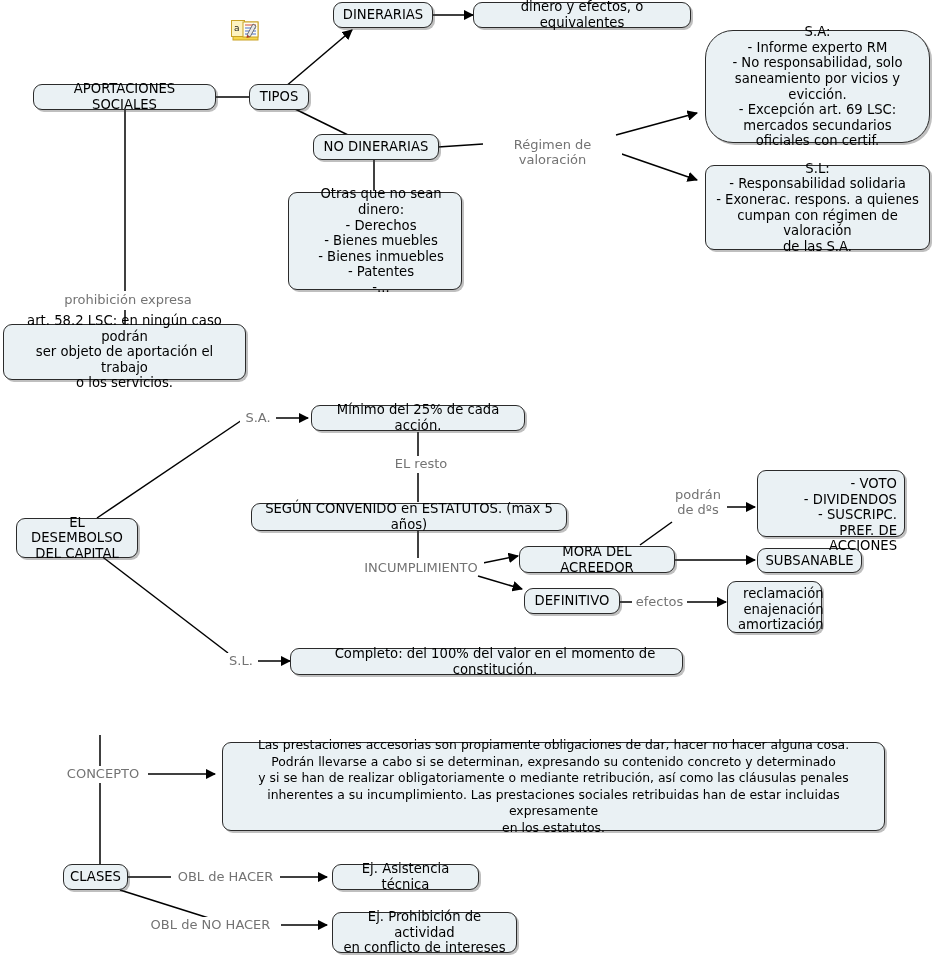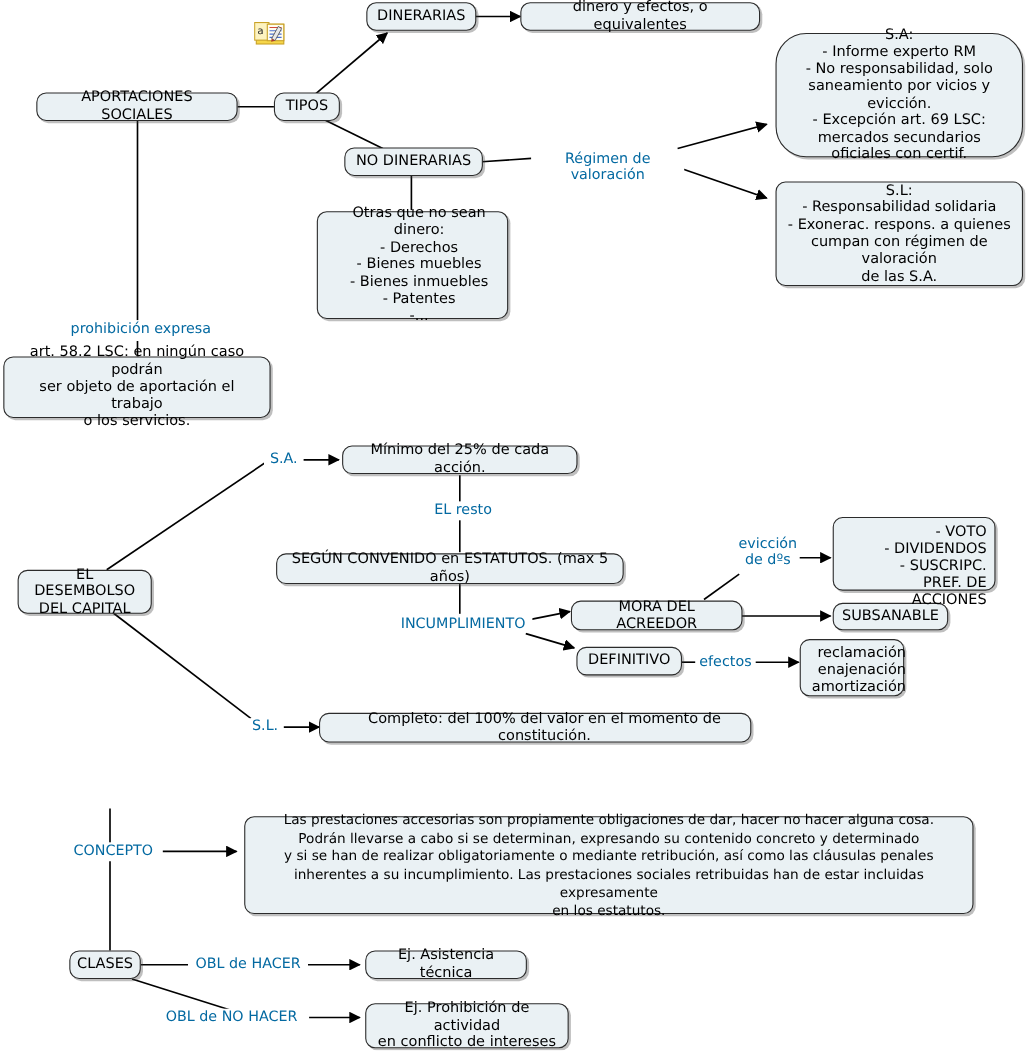--- a/index.html
+++ b/index.html
@@ -45,21 +45,21 @@
     white-space: pre-line;
     z-index: 5;
   }
   .node.lead {
     align-items: flex-start;
     justify-content: flex-start;
     text-align: right;
   }
   .label {
     position: absolute;
-    color: #0369a1;
+    color: #737373;
     font-size: 13px;
     line-height: 15px;
     text-align: center;
     white-space: pre-line;
     z-index: 4;
     background: #ffffff;
     padding: 0 2px;
   }
   
   .note-icon {
@@ -163,21 +163,21 @@
   <div class="node" style="left:313px; top:134px; width:126px; height:26px;">NO DINERARIAS</div>
 
   <div class="node" style="left:705px; top:30px; width:225px; height:113px;border-radius:28px;">S.A:
 - Informe experto RM
 - No responsabilidad, solo
 saneamiento por vicios y evicción.
 - Excepción art. 69 LSC:
 mercados secundarios
 oficiales con certif.</div>
 
-  <div class="node" style="left:705px; top:165px; width:225px; height:95px;">S.L:
+  <div class="node" style="left:705px; top:165px; width:225px; height:85px;">S.L:
 - Responsabilidad solidaria
 - Exonerac. respons. a quienes
 cumpan con régimen de valoración
 de las S.A.</div>
 
   <div class="node" style="left:288px; top:192px; width:174px; height:98px;padding-left:19px;">Otras que no sean dinero:
 - Derechos
 - Bienes muebles
 - Bienes inmuebles
 - Patentes
@@ -228,21 +228,21 @@
   <div class="label" style="left:483px; top:137px; width:135px;">Régimen de valoración</div>
 
   <div class="label" style="left:56px; top:292px; width:140px;">prohibición expresa</div>
 
   <div class="label" style="left:240px; top:410px; width:32px;">S.A.</div>
 
   <div class="label" style="left:388px; top:456px; width:62px;">EL resto</div>
 
   <div class="label" style="left:358px; top:560px; width:122px;">INCUMPLIMIENTO</div>
 
-  <div class="label" style="left:669px; top:487px; width:54px; text-align:center;">evicción
+  <div class="label" style="left:669px; top:487px; width:54px; text-align:center;">podrán
 de dºs</div>
 
   <div class="label" style="left:632px; top:594px; width:51px;">efectos</div>
 
   <div class="label" style="left:224px; top:653px; width:30px;">S.L.</div>
 
   <div class="label" style="left:58px; top:766px; width:86px;">CONCEPTO</div>
 
   <div class="label" style="left:171px; top:869px; width:105px;">OBL de HACER</div>
 

